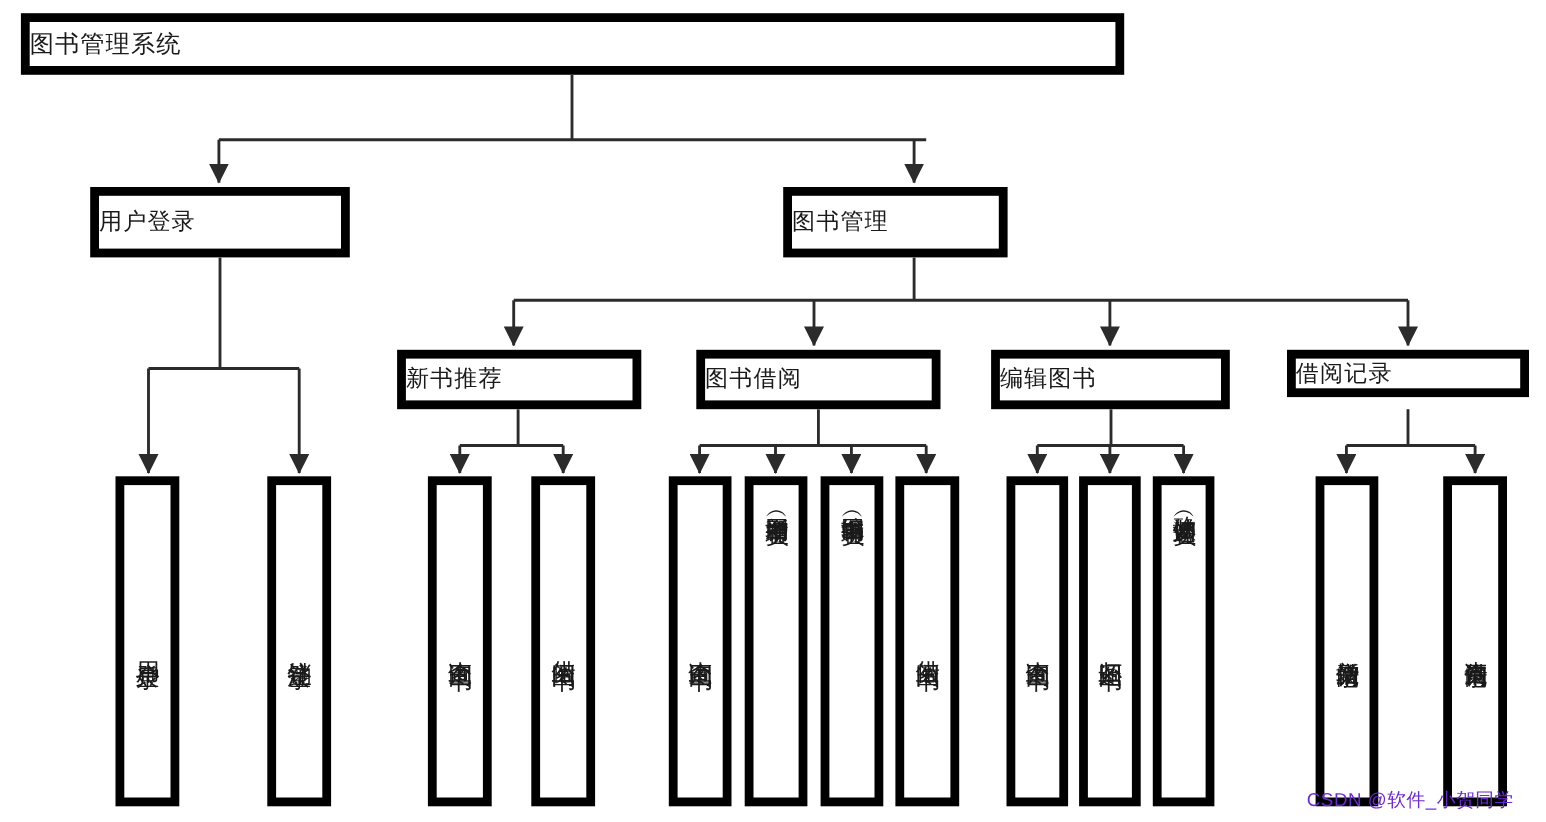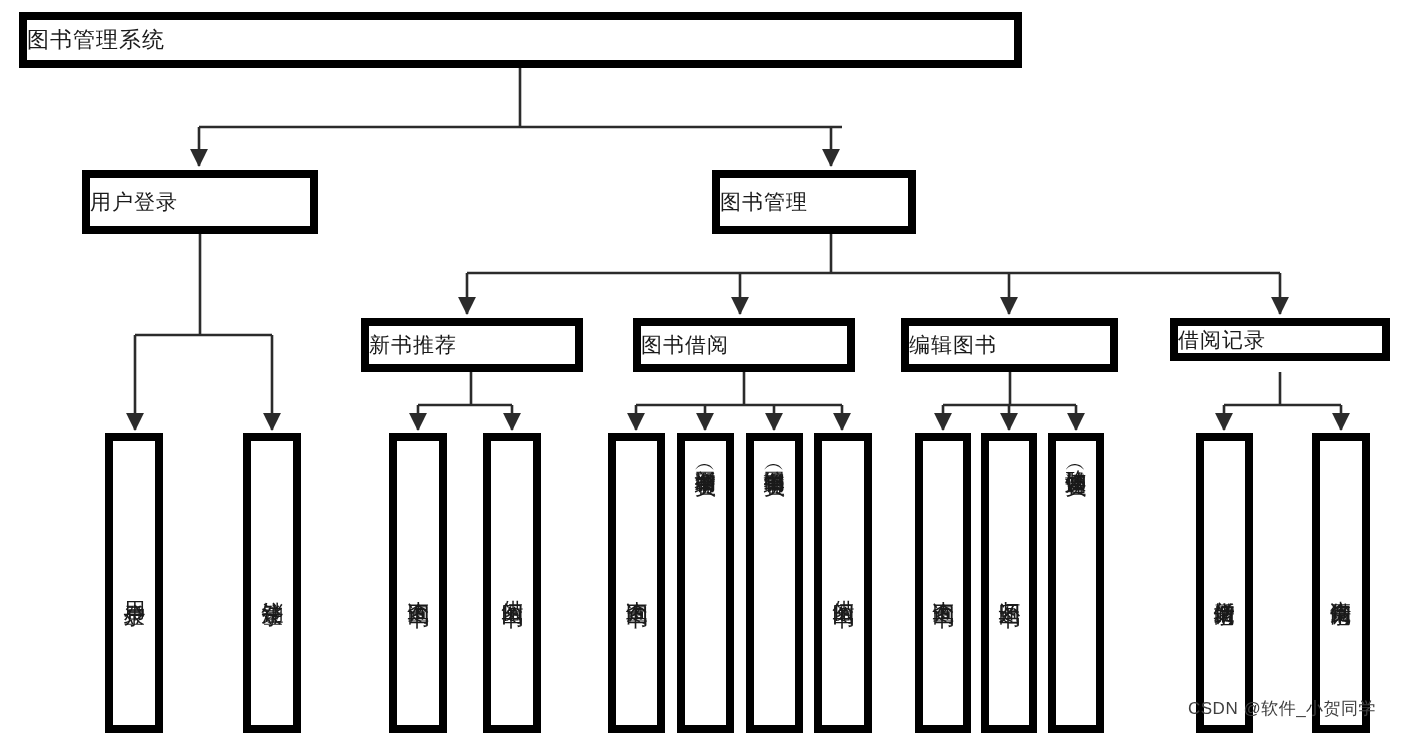--- a/index.html
+++ b/index.html
@@ -69,23 +69,23 @@
     padding-top: 4px;
     box-sizing: border-box;
   }
   .leaf-inner.mid {
     align-items: center;
     padding-top: 0;
   }
   #watermark {
     position: absolute;
     left: 1188px;
-    top: 697px;
+    top: 716px;
     font-size: 17px;
-    color: #404040;
+    color: #6d28d9;
     white-space: nowrap;
     letter-spacing: 0.5px;
   }
 </style>
 </head>
 <body>
 
 <div id="canvas">
 
   <svg id="edges" viewBox="0 0 1405 747" width="1405" height="747" xmlns="http://www.w3.org/2000/svg">

